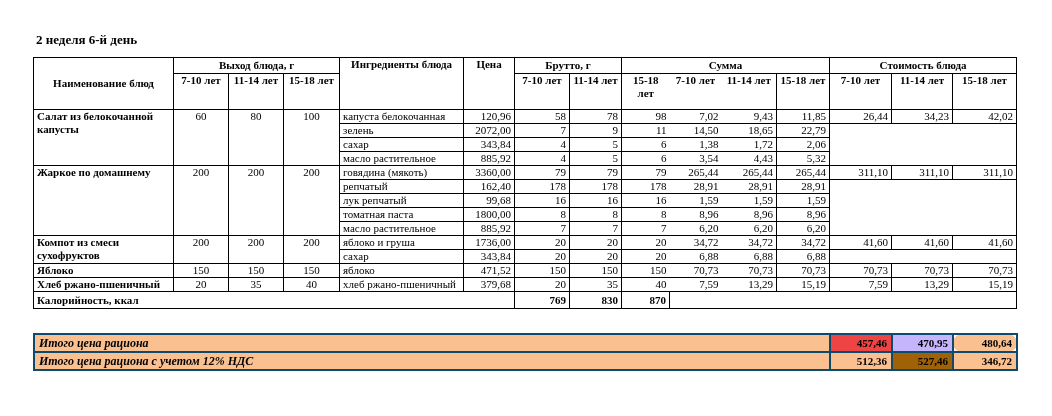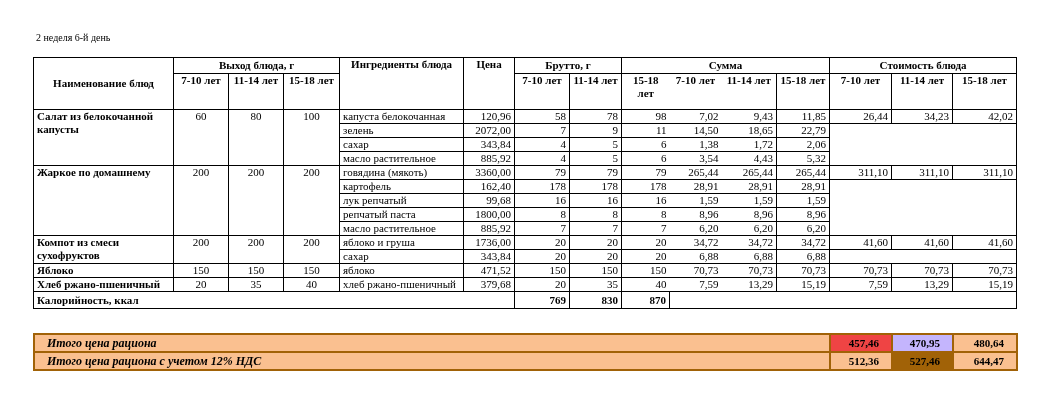--- a/index.html
+++ b/index.html
@@ -1,39 +1,39 @@
 <!DOCTYPE html>
 <html><head>
 <meta charset="utf-8">
 <style>
   html,body{margin:0;padding:0;background:#fff;}
   .canvas{position:relative;width:1052px;height:416px;background:#ffffff;
           font-family:"Liberation Serif","DejaVu Serif",serif;color:#000;}
-  .title{position:absolute;left:36px;top:32px;font-weight:normal;font-size:10px;}
+  .title{position:absolute;left:36px;top:32px;font-weight:bold;font-size:13px;}
   table{border-collapse:collapse;table-layout:fixed;}
   #menu-table{position:absolute;left:33px;top:57px;width:983px;}
   #totals-table{position:absolute;left:33px;top:333px;width:983px;}
   #menu-table th,#menu-table td{border:1px solid #000;font-size:11px;line-height:13px;
       padding:0 3px;overflow:hidden;}
   #menu-table th{font-weight:bold;}
   #menu-table td{white-space:nowrap;}
   tr.h1{height:16px;}
   tr.h2{height:36px;}
   tr.dr{height:14px;margin-top:36px;}
   tr.cal{height:17px;}
   .c{text-align:center;}
   .r{text-align:right;}
   .l{text-align:left;}
   .b{font-weight:bold;}
   .top{vertical-align:top;}
   .mid{vertical-align:middle;}
   .wrap{white-space:normal !important;}
   .nbl{border-left:none !important;}
   .nbr{border-right:none !important;}
-  #totals-table td{border:2px solid #a16207;height:16px;padding:0 12px;overflow:hidden;}
+  #totals-table td{border:2px solid #0c4a6e;height:16px;padding:0 4px;overflow:hidden;}
   .tl{font-style:italic;font-weight:bold;font-size:12px;text-align:left;}
   .tv{font-weight:bold;font-size:11px;text-align:right;}
 </style>
 </head>
 <body>
 
 <div class="canvas">
   <div class="title">2 неделя 6-й день</div>
 
   <table id="menu-table">
@@ -139,42 +139,42 @@
           <td class="r">79</td>
           <td class="r nbr">79</td>
           <td class="r nbl nbr">265,44</td>
           <td class="r nbl">265,44</td>
           <td class="r">265,44</td>
           <td class="r top">311,10</td>
           <td class="r top">311,10</td>
           <td class="r top">311,10</td>
         </tr>
         <tr class="dr">
-          <td class="l">картофель</td>
+          <td class="l">репчатый</td>
           <td class="r">162,40</td>
           <td class="r">178</td>
           <td class="r">178</td>
           <td class="r nbr">178</td>
           <td class="r nbl nbr">28,91</td>
           <td class="r nbl">28,91</td>
           <td class="r">28,91</td>
           <td rowspan="4" colspan="3"></td>
         </tr>
         <tr class="dr">
           <td class="l">лук репчатый</td>
           <td class="r">99,68</td>
           <td class="r">16</td>
           <td class="r">16</td>
           <td class="r nbr">16</td>
           <td class="r nbl nbr">1,59</td>
           <td class="r nbl">1,59</td>
           <td class="r">1,59</td>
         </tr>
         <tr class="dr">
-          <td class="l">репчатый паста</td>
+          <td class="l">томатная паста</td>
           <td class="r">1800,00</td>
           <td class="r">8</td>
           <td class="r">8</td>
           <td class="r nbr">8</td>
           <td class="r nbl nbr">8,96</td>
           <td class="r nbl">8,96</td>
           <td class="r">8,96</td>
         </tr>
         <tr class="dr">
           <td class="l">масло растительное</td>
@@ -263,23 +263,23 @@
       <col style="width:796px">
         <col style="width:62px">
         <col style="width:61px">
         <col style="width:64px">
     </colgroup>
     <tbody id="totals-tbody">
         <tr>
           <td class="tl" style="background: rgb(250, 192, 144);">Итого цена рациона</td>
           <td class="tv" style="background: #ef4444;">457,46</td>
           <td class="tv" style="background: #c4b5fd;">470,95</td>
-          <td class="tv" style="background: rgb(250, 192, 144);">480,64</td>
+          <td class="tv" style="background: rgb(250, 192, 144); border-radius: 9px;">480,64</td>
         </tr>
         <tr>
           <td class="tl" style="background: rgb(250, 192, 144);">Итого цена рациона с учетом 12% НДС</td>
           <td class="tv" style="background: rgb(250, 192, 144);">512,36</td>
           <td class="tv" style="background: #a16207;">527,46</td>
-          <td class="tv" style="background: rgb(250, 192, 144);">644,47</td>
+          <td class="tv" style="background: rgb(250, 192, 144);">346,72</td>
         </tr>
       </tbody>
   </table>
 </div>
 
 </body></html>

